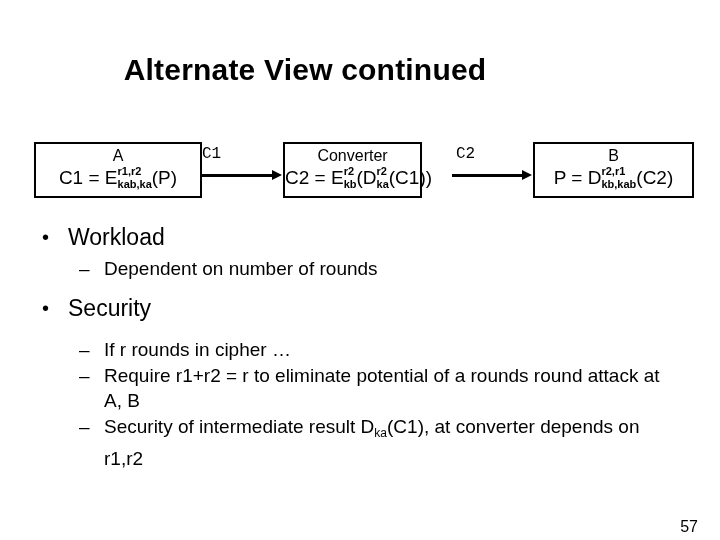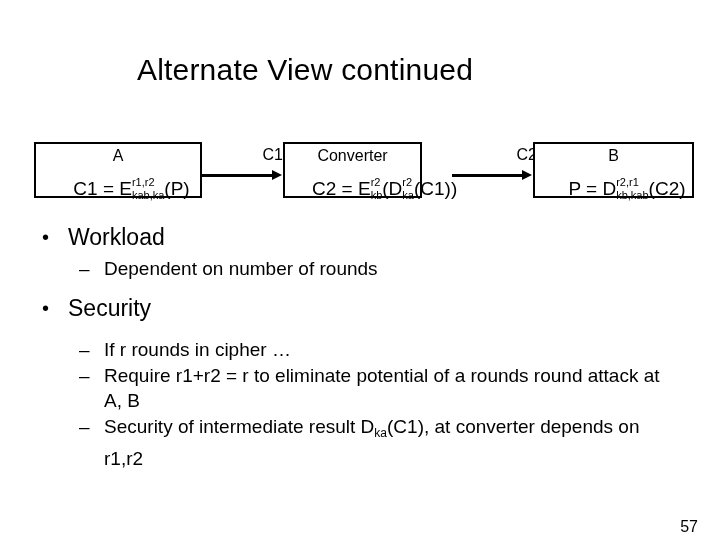--- a/index.html
+++ b/index.html
@@ -24,21 +24,21 @@
 
   
   .slide-title {
     position: absolute;
     left: 0;
     top: 52px;
     width: 610px;
     text-align: center;
     font-size: 30px;
     line-height: 36px;
-    font-weight: normal;
+    font-weight: bold;
     letter-spacing: 0.2px;
     white-space: nowrap;
   }
 
   
   .diagram {
     position: absolute;
     left: 0;
     top: 0;
     width: 720px;
@@ -59,34 +59,34 @@
     font-size: 16px;
     line-height: 19px;
     white-space: nowrap;
   }
 
   .node-box .node-formula {
     display: block;
     font-size: 19px;
     line-height: 24px;
     white-space: nowrap;
-    margin-top: 12px;
-    padding-left: 27px;
+    margin-top: 1px;
   }
 
   .node-a  { left: 34px;  top: 142px; width: 168px; height: 56px; }
   .node-c  { left: 283px; top: 142px; width: 139px; height: 56px; }
   .node-b  { left: 533px; top: 142px; width: 161px; height: 56px; }
 
   .sup-sub {
     display: inline-block;
     vertical-align: baseline;
     text-align: left;
     position: relative;
     width: auto;
+    font-weight: bold;
   }
   .sup-sub .su {
     display: block;
     font-size: 11px;
     line-height: 10px;
     position: absolute;
     top: -9px;
     left: 0;
     white-space: nowrap;
   }
@@ -118,22 +118,23 @@
     border-left: 10px solid #000000;
   }
   .arrow-1 { left: 202px; width: 71px; }
   .arrow-2 { left: 452px; width: 71px; }
 
   .arrow-label {
     position: absolute;
     font-size: 16px;
     line-height: 19px;
     top: 145px;
-    text-align: right;
-    white-space: nowrap;
+    text-align: left;
+    white-space: nowrap;
+    font-family: Liberation Mono, monospace;
   }
   .label-c1 { left: 202px; width: 81px; }
   .label-c2 { left: 456px; width: 81px; }
 
   
   .body-list {
     position: absolute;
     left: 0;
     top: 222px;
     width: 720px;

